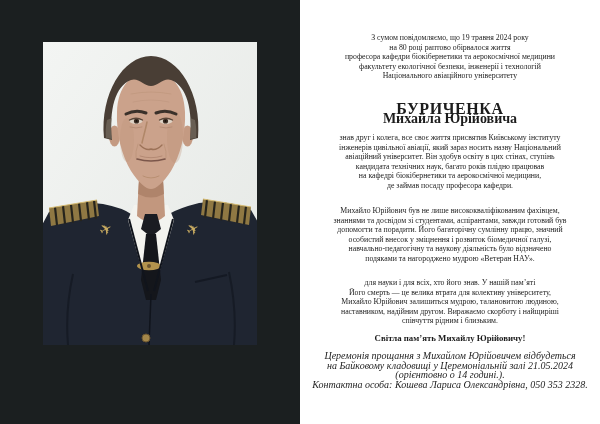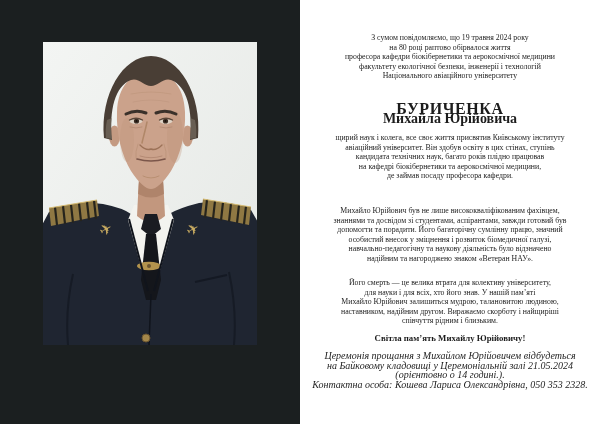--- a/index.html
+++ b/index.html
@@ -149,37 +149,38 @@
         <div>на 80 році раптово обірвалося життя</div>
         <div>професора кафедри біокібернетики та аерокосмічної медицини</div>
         <div>факультету екологічної безпеки, інженерії і технологій</div>
         <div>Національного авіаційного університету</div>
       </div>
 
     <div class="surname">БУРИЧЕНКА</div>
     <div class="given">Михайла Юрійовича</div>
 
     <div class="para para1">
-        <div>щирий наук і колега, все своє життя присвятив Київському інституту</div>
+        <div>знав друг і колега, все своє життя присвятив Київському інституту</div>
+        <div>інженерів цивільної авіації, який зараз носить назву Національний</div>
         <div>авіаційний університет. Він здобув освіту в цих стінах, ступінь</div>
         <div>кандидата технічних наук, багато років плідно працював</div>
         <div>на кафедрі біокібернетики та аерокосмічної медицини,</div>
         <div>де займав посаду професора кафедри.</div>
       </div>
     <div class="para para2">
         <div>Михайло Юрійович був не лише висококваліфікованим фахівцем,</div>
         <div>знаннями та досвідом зі студентами, аспірантами, завжди готовий був</div>
         <div>допомогти та порадити. Його багаторічну сумлінну працю, значний</div>
         <div>особистий внесок у зміцнення і розвиток біомедичної галузі,</div>
         <div>навчально-педагогічну та наукову діяльність було відзначено</div>
-        <div>надійним та нагороджено знаком «Ветеран НАУ».</div>
+        <div>подяками та нагороджено мудрою «Ветеран НАУ».</div>
       </div>
     <div class="para para3">
+        <div>для науки і для всіх, хто його знав. У нашій пам’яті</div>
         <div>Його смерть — це велика втрата для колективу університету,</div>
-        <div>для науки і для всіх, хто його знав. У нашій пам’яті</div>
         <div>Михайло Юрійович залишиться мудрою, талановитою людиною,</div>
         <div>наставником, надійним другом. Виражаємо скорботу і найщиріші</div>
         <div>співчуття рідним і близьким.</div>
       </div>
 
     <div class="memorial">Світла пам’ять Михайлу Юрійовичу!</div>
 
     <div class="ceremony">
         <div>Церемонія прощання з Михайлом Юрійовичем відбудеться</div>
         <div>на Байковому кладовищі у Церемоніальній залі 21.05.2024</div>

